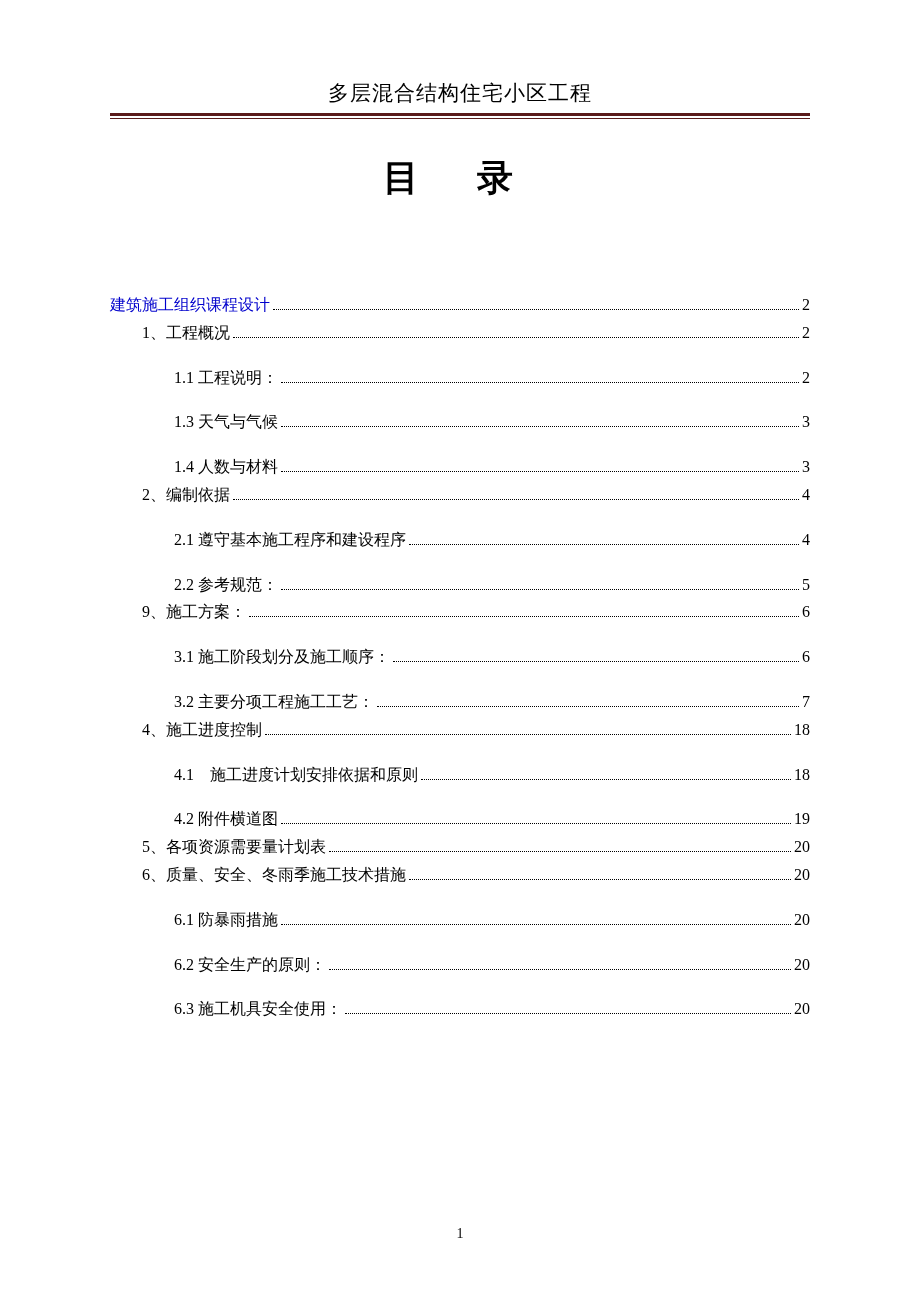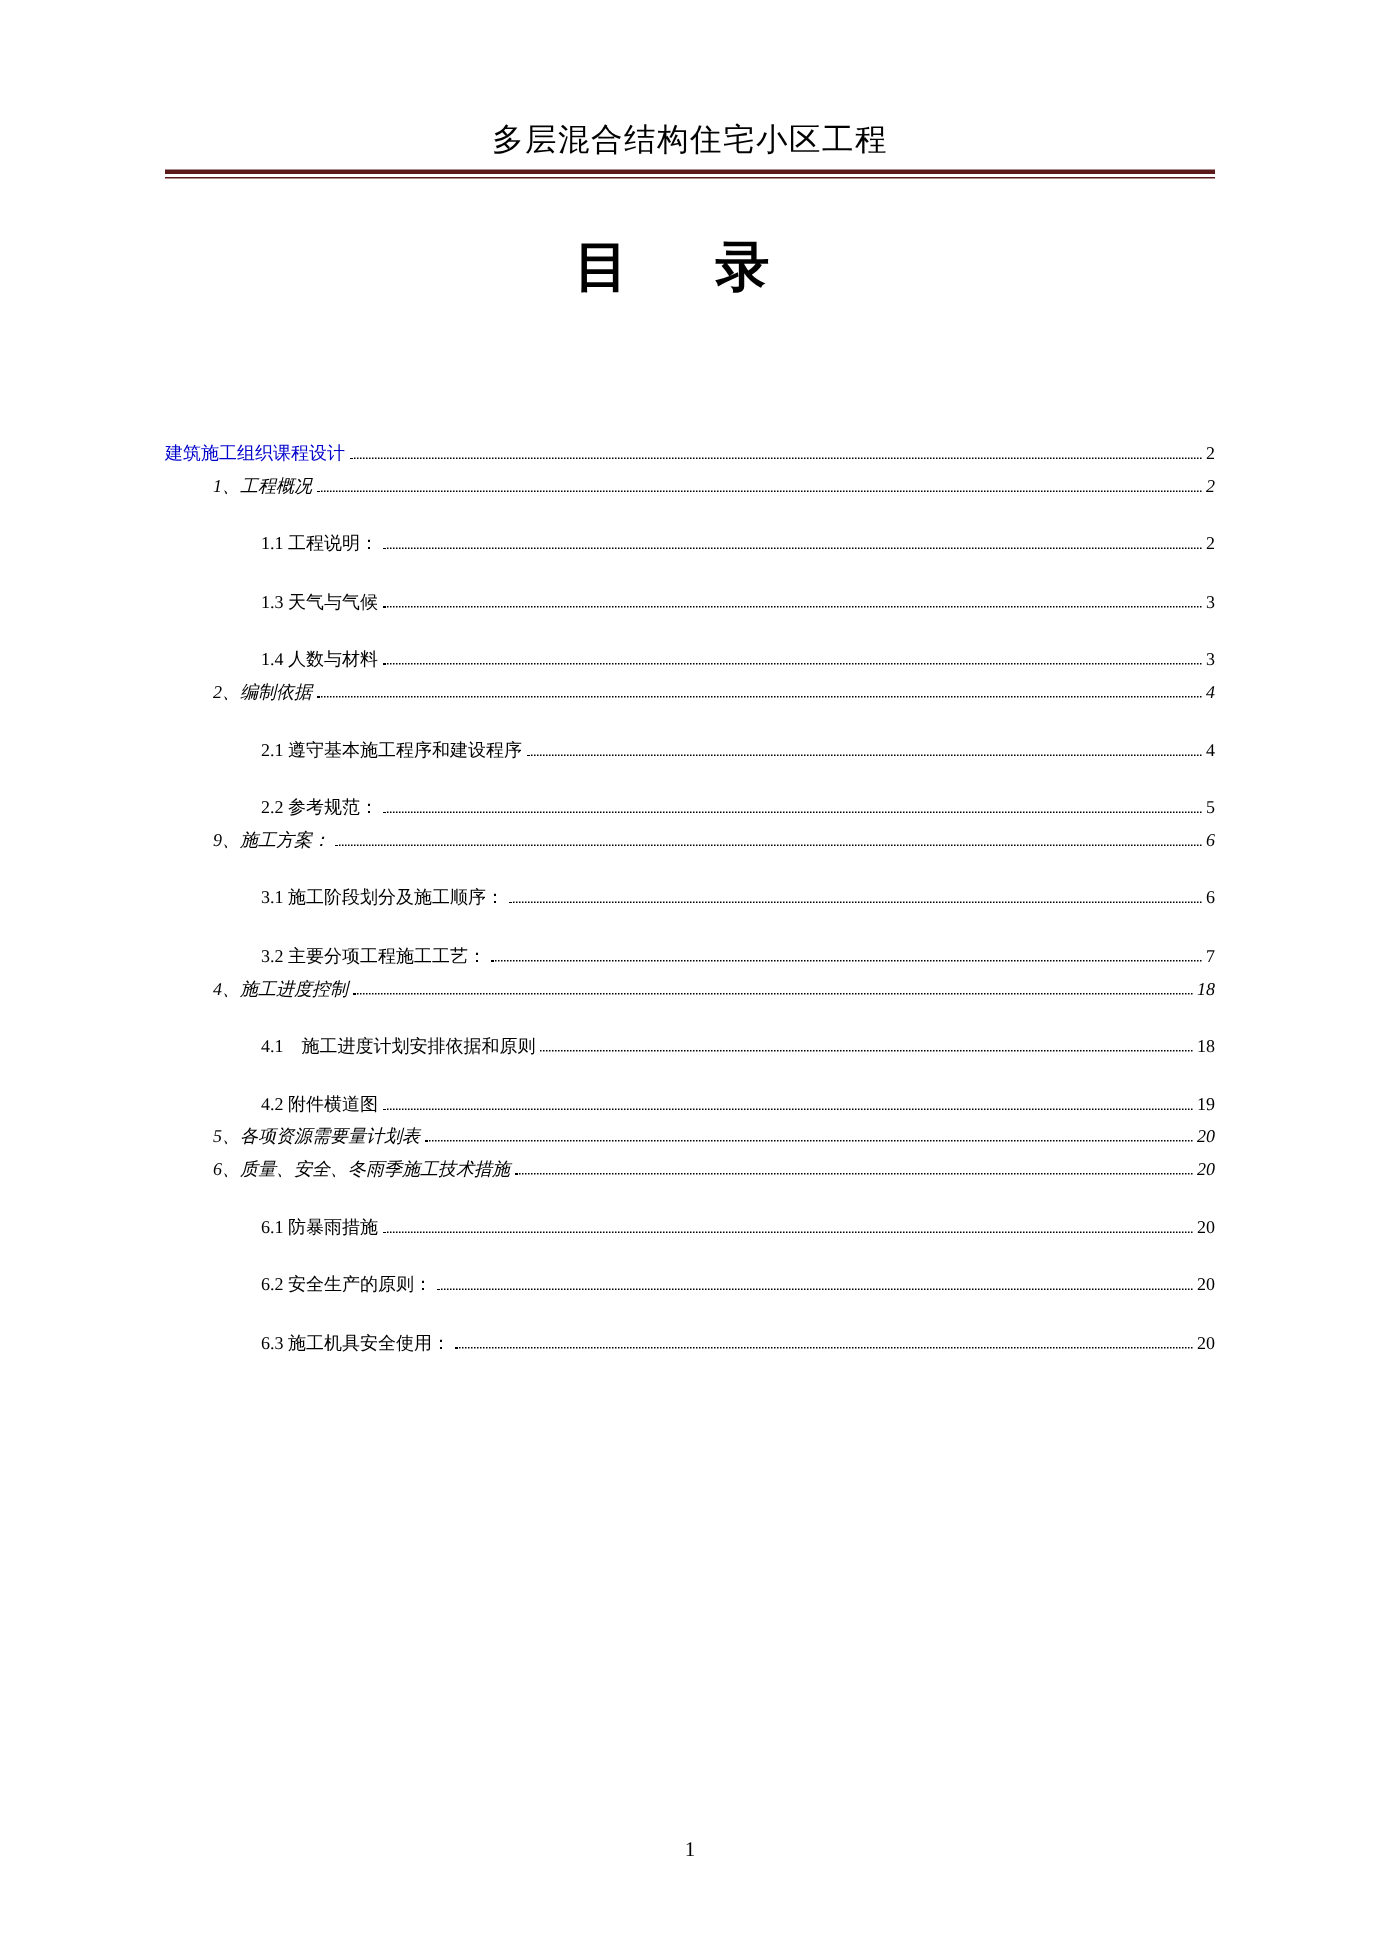--- a/index.html
+++ b/index.html
@@ -30,31 +30,31 @@
     }
     .toc-heading {
       text-align: center;
       font-size: 36px;
       font-weight: bold;
       font-family: Liberation Sans, sans-serif;
       letter-spacing: 24px;
       margin-bottom: 90px;
     }
     .toc {
-      font-size: 12px;
+      font-size: 16px;
       line-height: 1.55;
     }
     .toc-row {
       display: flex;
       align-items: baseline;
       white-space: nowrap;
       margin-bottom: 3px;
     }
     .indent-0 { padding-left: 0; }
-    .indent-1 { padding-left: 32px; font-style: italic; }
+    .indent-1 { padding-left: 32px; }
     .indent-2 { padding-left: 64px; margin-top: 20px; }
     .toc-label {
       flex: 0 0 auto;
     }
     .toc-label.link {
       color: #0000cc;
     }
     .dots {
       flex: 1 1 auto;
       border-bottom: 1.5px dotted #000;

